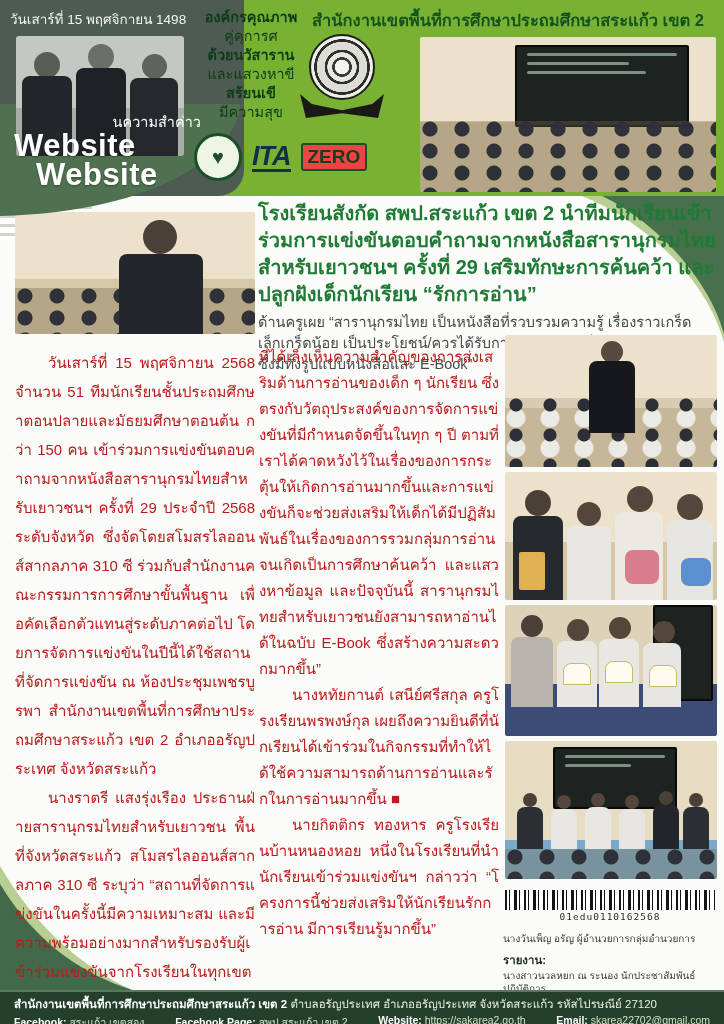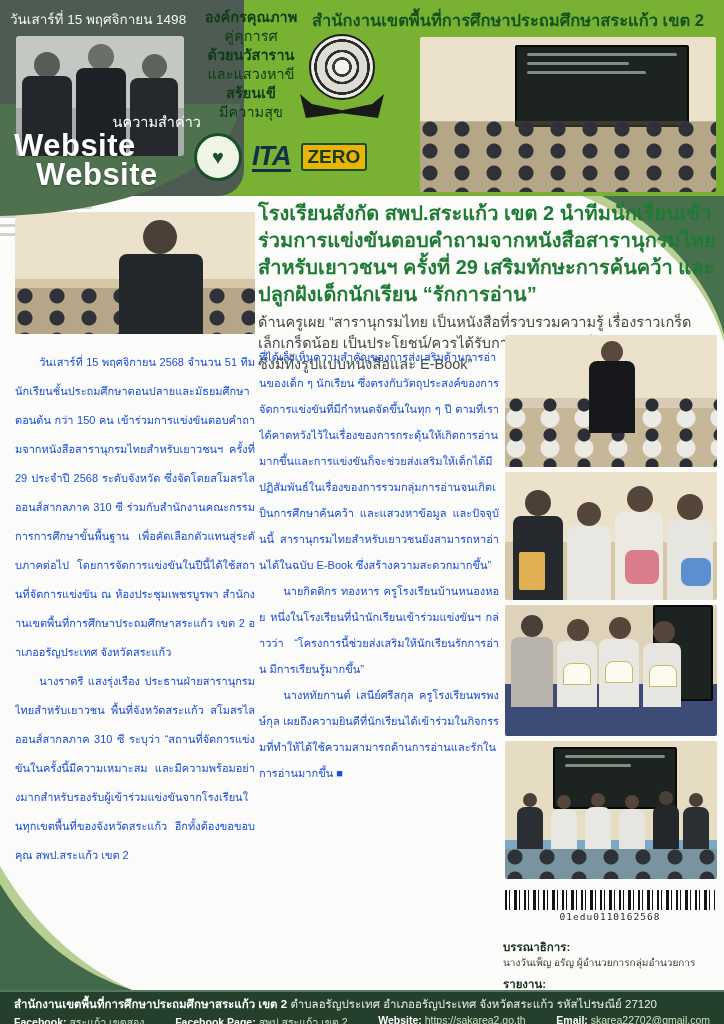--- a/index.html
+++ b/index.html
@@ -29,21 +29,21 @@
         background:radial-gradient(circle,#f4f4ee 0 16%,#3a3a38 17% 22%,#e8e8e2 23% 33%,#30302e 34% 39%,#ddddd6 40% 57%,#2c2c2a 58% 63%,#efefe9 64% 100%);}
   .ribbon{width:84px;height:24px;margin:-6px 0 0 -2px;background:#191917;
           clip-path:polygon(0 0,14% 42%,50% 68%,86% 42%,100% 0,93% 100%,50% 80%,7% 100%);}
 
   .logos{position:absolute;left:194px;top:128px;width:250px;height:58px;z-index:3;
          display:flex;align-items:center;gap:10px;}
   .logo-circle{width:42px;height:42px;border-radius:50%;background:#eef5e4;border:3px solid #1b4f27;
                display:flex;align-items:center;justify-content:center;font-size:20px;color:#1b4f27;}
   .logo-ita{font-size:27px;font-weight:900;font-style:italic;color:#152f47;letter-spacing:-1px;
             border-bottom:3px solid #152f47;line-height:26px;}
-  .logo-zero{font-size:19px;font-weight:900;color:#173d1f;background:#eab308;padding:1px 5px;border-radius:3px;
+  .logo-zero{font-size:19px;font-weight:900;color:#173d1f;background:#ef4444;padding:1px 5px;border-radius:3px;
              border:2px solid #1b4f27;}
 
   .org-title{position:absolute;left:312px;top:7px;width:406px;z-index:3;font-size:16.5px;font-weight:bold;
              color:#14521f;white-space:nowrap;overflow:hidden;}
   .conf-photo{position:absolute;left:420px;top:37px;width:296px;height:155px;z-index:3;
               border-radius:2px;overflow:hidden;}
 
   
   .main{position:absolute;left:0;top:196px;width:724px;height:794px;background:#fbfcf9;}
   .stripes{position:absolute;left:0;top:-8px;width:92px;height:52px;z-index:0;
@@ -53,21 +53,21 @@
 
   .lady-photo{position:absolute;left:15px;top:16px;width:240px;height:122px;z-index:1;
               border-radius:2px;overflow:hidden;}
 
   .headline{position:absolute;left:258px;top:4px;width:458px;z-index:1;margin:0;
             font-size:20px;font-weight:bold;color:#1f7a35;line-height:27px;
             word-break:break-word;}
   .subquote{position:absolute;left:258px;top:116px;width:452px;z-index:1;
             font-size:14.5px;color:#454b45;line-height:21px;word-break:break-word;}
 
-  .col{position:absolute;z-index:1;font-size:11px;color:#1d4ed8;text-align:justify;
+  .col{position:absolute;z-index:1;font-size:15px;color:#b91c1c;text-align:justify;
        word-break:break-all;overflow:hidden;}
   .col p{margin:0;}
   .col p.ind{text-indent:2.2em;}
   .col-left{left:15px;top:152px;width:240px;height:638px;line-height:29px;}
   .col-mid{left:259px;top:148px;width:240px;height:646px;line-height:26px;}
 
   .rphoto{position:absolute;left:505px;width:212px;z-index:1;border-radius:2px;overflow:hidden;}
   .ph1{top:139px;height:132px;} .ph2{top:276px;height:128px;}
   .ph3{top:409px;height:131px;} .ph4{top:545px;height:138px;}
 
@@ -193,22 +193,22 @@
     <h1 class="headline">โรงเรียนสังกัด สพป.สระแก้ว เขต 2 นำทีมนักเรียนเข้าร่วมการแข่งขันตอบคำถามจากหนังสือสารานุกรมไทยสำหรับเยาวชนฯ ครั้งที่ 29 เสริมทักษะการค้นคว้า และปลูกฝังเด็กนักเรียน “รักการอ่าน”</h1>
     <div class="subquote">ด้านครูเผย “สารานุกรมไทย เป็นหนังสือที่รวบรวมความรู้ เรื่องราวเกร็ดเล็กเกร็ดน้อย เป็นประโยชน์/ควรได้รับการส่งเสริมให้เด็กนักเรียนได้อ่าน ซึ่งมีทั้งรูปแบบหนังสือและ E-Book”</div>
 
     <div class="col col-left">
       <p class="ind">วันเสาร์ที่ 15 พฤศจิกายน 2568 จำนวน 51 ทีมนักเรียนชั้นประถมศึกษาตอนปลายและมัธยมศึกษาตอนต้น กว่า 150 คน เข้าร่วมการแข่งขันตอบคำถามจากหนังสือสารานุกรมไทยสำหรับเยาวชนฯ ครั้งที่ 29 ประจำปี 2568 ระดับจังหวัด ซึ่งจัดโดยสโมสรไลออนส์สากลภาค 310 ซี ร่วมกับสำนักงานคณะกรรมการการศึกษาขั้นพื้นฐาน เพื่อคัดเลือกตัวแทนสู่ระดับภาคต่อไป โดยการจัดการแข่งขันในปีนี้ได้ใช้สถานที่จัดการแข่งขัน ณ ห้องประชุมเพชรบูรพา สำนักงานเขตพื้นที่การศึกษาประถมศึกษาสระแก้ว เขต 2 อำเภออรัญประเทศ จังหวัดสระแก้ว</p>
       <p class="ind">นางราตรี แสงรุ่งเรือง ประธานฝ่ายสารานุกรมไทยสำหรับเยาวชน พื้นที่จังหวัดสระแก้ว สโมสรไลออนส์สากลภาค 310 ซี ระบุว่า “สถานที่จัดการแข่งขันในครั้งนี้มีความเหมาะสม และมีความพร้อมอย่างมากสำหรับรองรับผู้เข้าร่วมแข่งขันจากโรงเรียนในทุกเขตพื้นที่ของจังหวัดสระแก้ว อีกทั้งต้องขอขอบคุณ สพป.สระแก้ว เขต 2</p>
     </div>
 
     <div class="col col-mid">
       <p>ที่ได้เล็งเห็นความสำคัญของการส่งเสริมด้านการอ่านของเด็ก ๆ นักเรียน ซึ่งตรงกับวัตถุประสงค์ของการจัดการแข่งขันที่มีกำหนดจัดขึ้นในทุก ๆ ปี ตามที่เราได้คาดหวังไว้ในเรื่องของการกระตุ้นให้เกิดการอ่านมากขึ้นและการแข่งขันก็จะช่วยส่งเสริมให้เด็กได้มีปฏิสัมพันธ์ในเรื่องของการรวมกลุ่มการอ่านจนเกิดเป็นการศึกษาค้นคว้า และแสวงหาข้อมูล และปัจจุบันนี้ สารานุกรมไทยสำหรับเยาวชนยังสามารถหาอ่านได้ในฉบับ E-Book ซึ่งสร้างความสะดวกมากขึ้น”</p>
+      <p class="ind">นางหทัยกานต์ เสนีย์ศรีสกุล ครูโรงเรียนพรพงษ์กุล เผยถึงความยินดีที่นักเรียนได้เข้าร่วมในกิจกรรมที่ทำให้ได้ใช้ความสามารถด้านการอ่านและรักในการอ่านมากขึ้น ■</p>
       <p class="ind">นายกิตติกร ทองหาร ครูโรงเรียนบ้านหนองหอย หนึ่งในโรงเรียนที่นำนักเรียนเข้าร่วมแข่งขันฯ กล่าวว่า “โครงการนี้ช่วยส่งเสริมให้นักเรียนรักการอ่าน มีการเรียนรู้มากขึ้น”</p>
-      <p class="ind">นางหทัยกานต์ เสนีย์ศรีสกุล ครูโรงเรียนพรพงษ์กุล เผยถึงความยินดีที่นักเรียนได้เข้าร่วมในกิจกรรมที่ทำให้ได้ใช้ความสามารถด้านการอ่านและรักในการอ่านมากขึ้น ■</p>
     </div>
 
     <div class="rphoto ph1">
       <div class="ph-room"></div>
       <div class="ph-crowd-white"></div>
       <div class="ph-head" style="left:96px;top:6px;width:22px;height:22px;background:#57493d;"></div>
       <div class="ph-fig" style="left:84px;top:26px;width:46px;height:72px;background:#17181c;"></div>
     </div>
 
     <div class="rphoto ph2">
@@ -260,21 +260,20 @@
       <div class="ph-fig" style="left:148px;top:64px;width:26px;height:44px;background:#23262b;"></div>
       <div class="ph-head" style="left:184px;top:52px;width:14px;height:14px;background:#4b4038;"></div>
       <div class="ph-fig" style="left:178px;top:66px;width:26px;height:42px;background:#2b2e33;"></div>
       <div class="ph-crowd" style="height:22%;"></div>
     </div>
 
     <div class="barcode"></div>
     <div class="barcode-text">01edu0110162568</div>
 
     <div class="credits">
-      <div class="clabel">บรรณาธิการ:</div>
       <div class="cname">นางวันเพ็ญ อรัญ ผู้อำนวยการกลุ่มอำนวยการ</div>
       <div class="clabel">รายงาน:</div>
       <div class="cname">นางสาวนวลหยก ณ ระนอง นักประชาสัมพันธ์ปฏิบัติการ</div>
     </div>
   </div>
 
   <div class="footer">
     <div class="f-line1">
       <span class="forg">สำนักงานเขตพื้นที่การศึกษาประถมศึกษาสระแก้ว เขต 2</span>
       <span class="faddr">ตำบลอรัญประเทศ อำเภออรัญประเทศ จังหวัดสระแก้ว รหัสไปรษณีย์ 27120</span>

